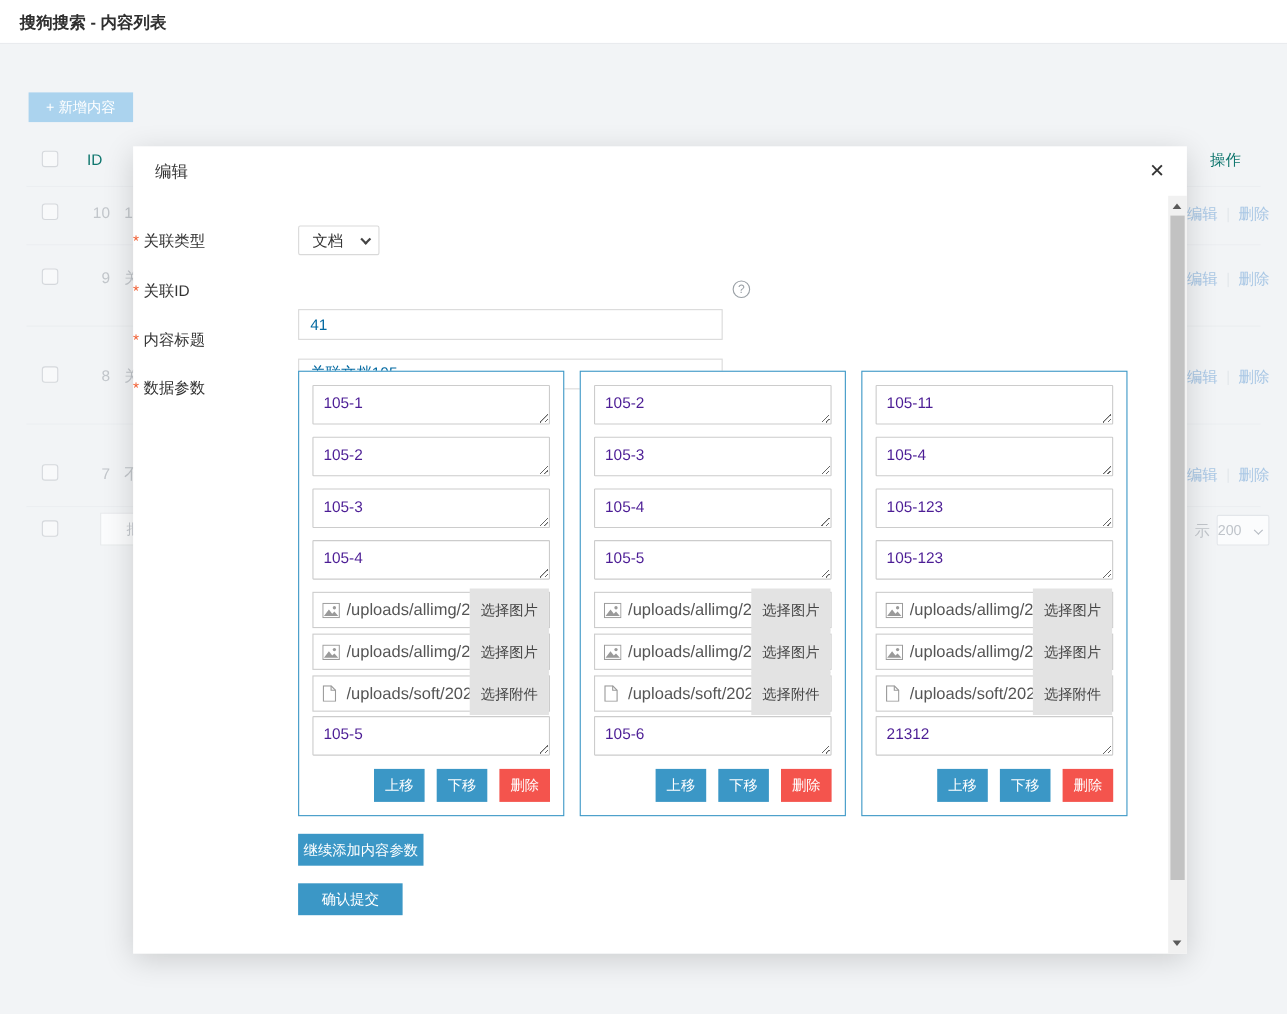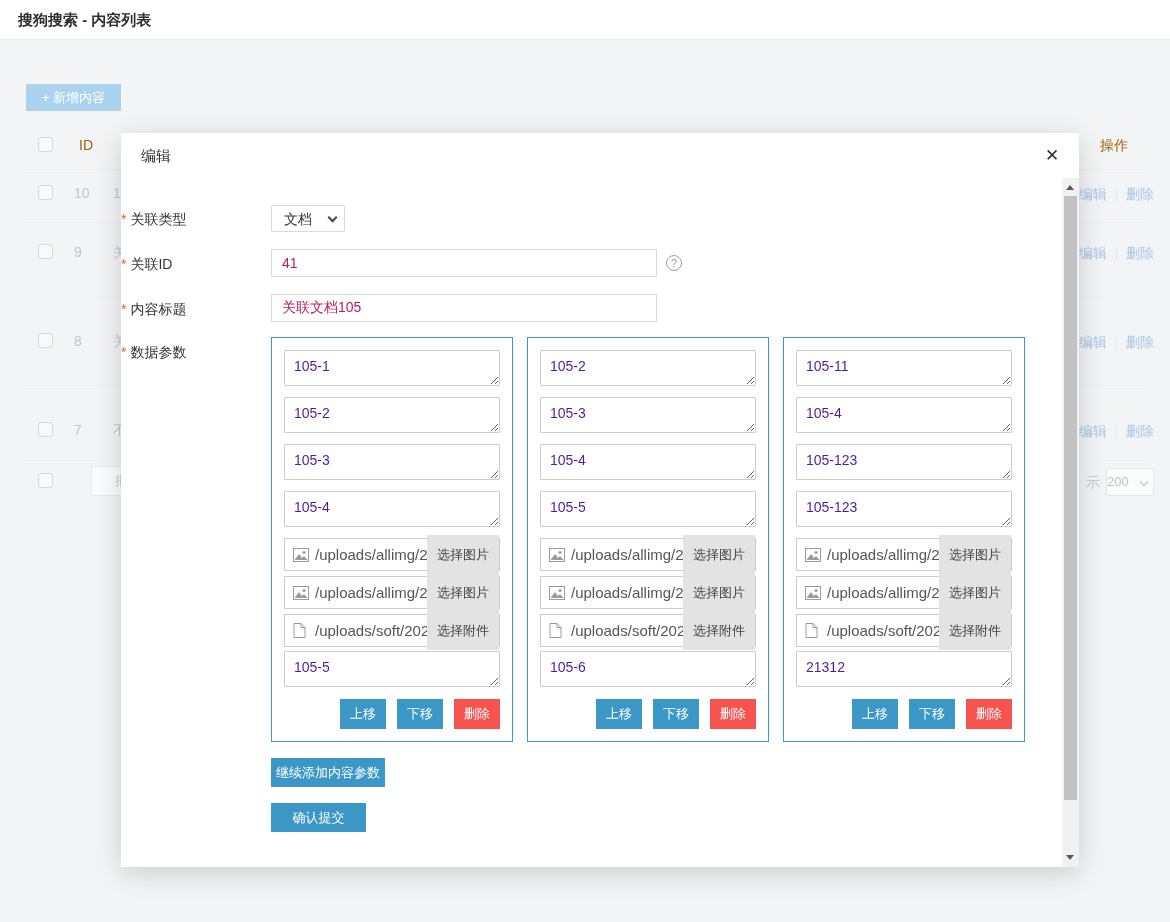--- a/index.html
+++ b/index.html
@@ -15,22 +15,22 @@
     background:#ffffff; border-bottom:1px solid #e9ebee; }
   .topbar-title { position:absolute; left:18px; top:11px; font-size:15px;
     font-weight:bold; color:#2f2f2f; }
 
   
   .add-btn { position:absolute; left:26px; top:84px; width:95px; height:27px;
     background:#abd3ee; color:#ffffff; font-size:13px; border:none;
     text-align:center; line-height:27px; cursor:pointer; }
   .cbx { position:absolute; width:15px; height:15px; border:1px solid #d5d8dc;
     border-radius:3px; background:#f8f9fa; }
-  .hdr-txt { position:absolute; color:#a16207; font-size:14px; }
-  .row-id { position:absolute; color:#c2c6cb; font-size:14px; width:26px; text-align:left; }
+  .hdr-txt { position:absolute; color:#0f766e; font-size:14px; }
+  .row-id { position:absolute; color:#c2c6cb; font-size:14px; width:26px; text-align:right; }
   .row-frag { position:absolute; color:#c2c6cb; font-size:14px; }
   .sep-line { position:absolute; left:24px; width:1122px; height:1px; background:#eceef1; }
   .row-links { position:absolute; left:1079px; width:80px; display:flex; align-items:center; }
   .lnk { color:#a9c7e5; font-size:14px; cursor:pointer; text-decoration:none; }
   .lnk-sep { display:inline-block; width:1px; height:13px; background:#e2e6ea; margin:0 9px; }
   .batch-btn { position:absolute; left:91px; top:466px; width:100px; height:30px;
     background:#fbfcfd; border:1px solid #e7e9ec; color:#c3c7cc; font-size:13px;
     text-align:center; line-height:28px; cursor:pointer; }
   .pagesize-frag { position:absolute; left:1086px; top:474px; color:#c2c6cb; }
   .pagesize { position:absolute; left:1106px; top:468px; width:48px; height:28px;
@@ -54,22 +54,22 @@
   .sel-wrap select { width:100%; height:100%; border:1px solid #d9d9d9; background:#fff;
     font-size:14px; color:#333; padding:0 20px 0 12px; appearance:none;
     -webkit-appearance:none; border-radius:2px;
     font-family:"Liberation Sans","DejaVu Sans",sans-serif; }
   .sel-chev { position:absolute; right:9px; top:9px; width:7px; height:7px;
     border-right:2px solid #444; border-bottom:2px solid #444;
     transform:rotate(45deg); pointer-events:none; }
 
   .txt-input { position:absolute; left:150px; width:386px; height:28px;
     border:1px solid #d9d9d9; border-radius:0; padding:0 10px; font-size:14px;
-    color:#be185d; background:#fff;
-    font-family:"Liberation Sans","DejaVu Sans",sans-serif; }
+    color:#0369a1; background:#fff;
+    font-family:"Liberation Sans","DejaVu Sans",sans-serif;margin-top:32px; }
   .help-circle { position:absolute; left:545px; width:16px; height:16px;
     border:1px solid #9aa0a6; border-radius:50%; color:#9aa0a6; font-size:11px;
     text-align:center; line-height:14px; cursor:pointer; }
 
   .panel { position:absolute; top:204px; width:242px; height:405px;
     border:1px solid #3b97c6; background:#fff; padding:12px; }
   .panel textarea { display:block; width:216px; height:36px; resize:both;
     border:1px solid #cccccc; border-radius:1px; padding:7px 9px; font-size:14px;
     color:#4c1d95; margin-bottom:11px; overflow:hidden;
     font-family:"Liberation Sans","DejaVu Sans",sans-serif; }

